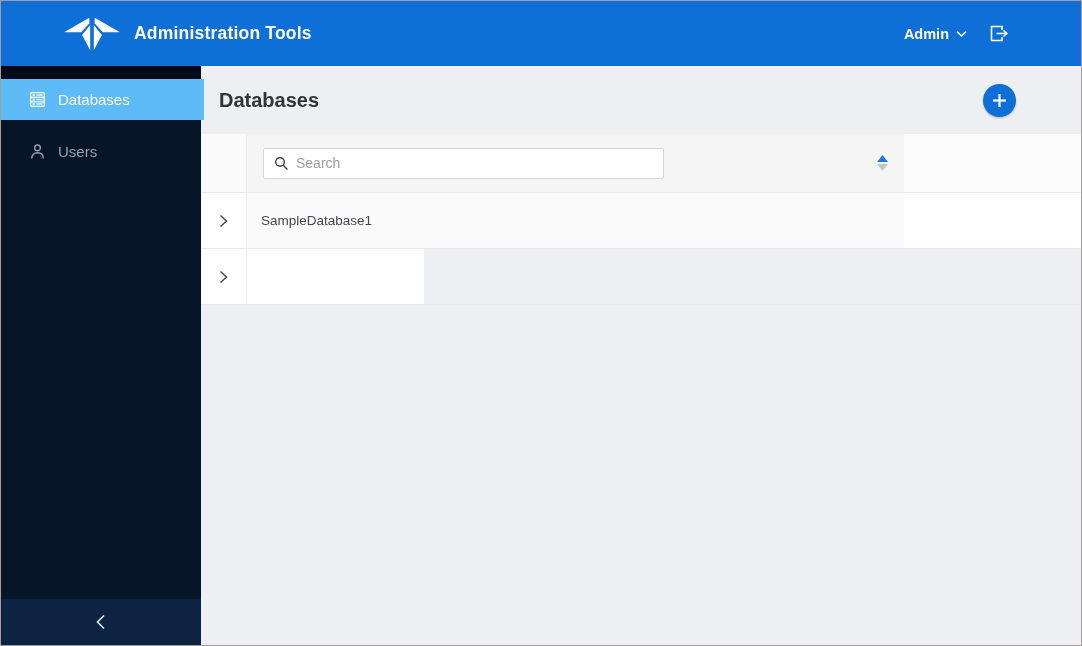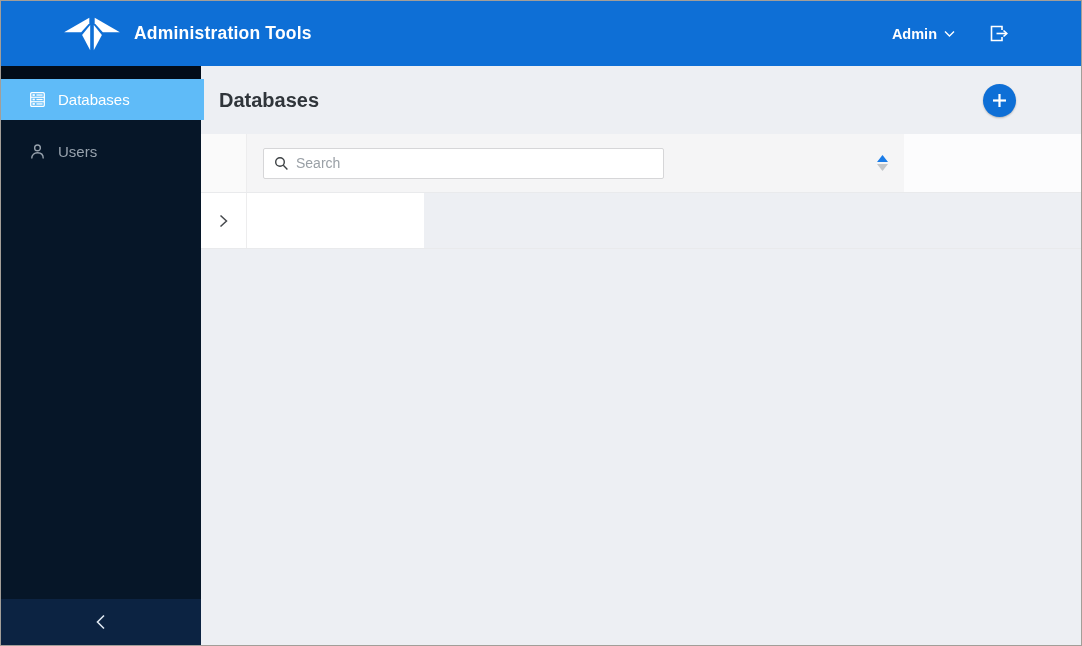--- a/index.html
+++ b/index.html
@@ -15,21 +15,21 @@
   .topbar {
     position:absolute; top:0; left:0; right:0; height:65px;
     background:#0e6fd6; display:flex; align-items:center; z-index:5;
   }
   .logo { margin-left:62px; width:58px; height:36px; flex:0 0 auto; }
   .brand {
     margin-left:13px; color:#ffffff; font-size:17.5px; font-weight:bold;
     letter-spacing:.2px;
   }
   .topbar-right {
-    margin-left:auto; margin-right:70px; display:flex; gap:32px;
+    margin-left:auto; margin-right:70px; display:flex; gap:20px;
   }
   .user-menu {
     display:flex; align-items:center; gap:7px; color:#ffffff;
     font-size:14.5px; font-weight:bold; cursor:pointer;
   }
   .signout-btn { width:24px; height:24px; cursor:pointer; display:flex; align-items:center; }
 
   
   .sidebar {
     position:absolute; top:65px; left:0; bottom:0; width:200px;
@@ -199,29 +199,42 @@
             </svg>
             <svg width="11" height="7" viewBox="0 0 11 7">
               <polygon points="0,0 11,0 5.5,7" fill="#c3c6c9"></polygon>
             </svg>
           </button>
         </div>
         <div class="cell-right"></div>
       </div>
 
       <div>
-
   <div class="grid-row data-row">
     <div class="cell-expand">
       <span class="expander">
         <svg width="9" height="14" viewBox="0 0 9 14">
           <polyline points="1.5,1.5 7.5,7 1.5,12.5" fill="none" stroke="#46494d" stroke-width="1.5"></polyline>
         </svg>
       </span>
     </div>
+    <div class="cell-name">
+      <span class="db-name">SampleDatabase1</span>
+    </div>
     <div class="cell-right"></div>
   </div>
 
+  <div class="grid-row data-row">
+    <div class="cell-expand">
+      <span class="expander">
+        <svg width="9" height="14" viewBox="0 0 9 14">
+          <polyline points="1.5,1.5 7.5,7 1.5,12.5" fill="none" stroke="#46494d" stroke-width="1.5"></polyline>
+        </svg>
+      </span>
+    </div>
+    <div class="cell-right"></div>
+  </div>
+
 </div>
 
     </div>
   </main>
 </div>
 
 </body></html>

